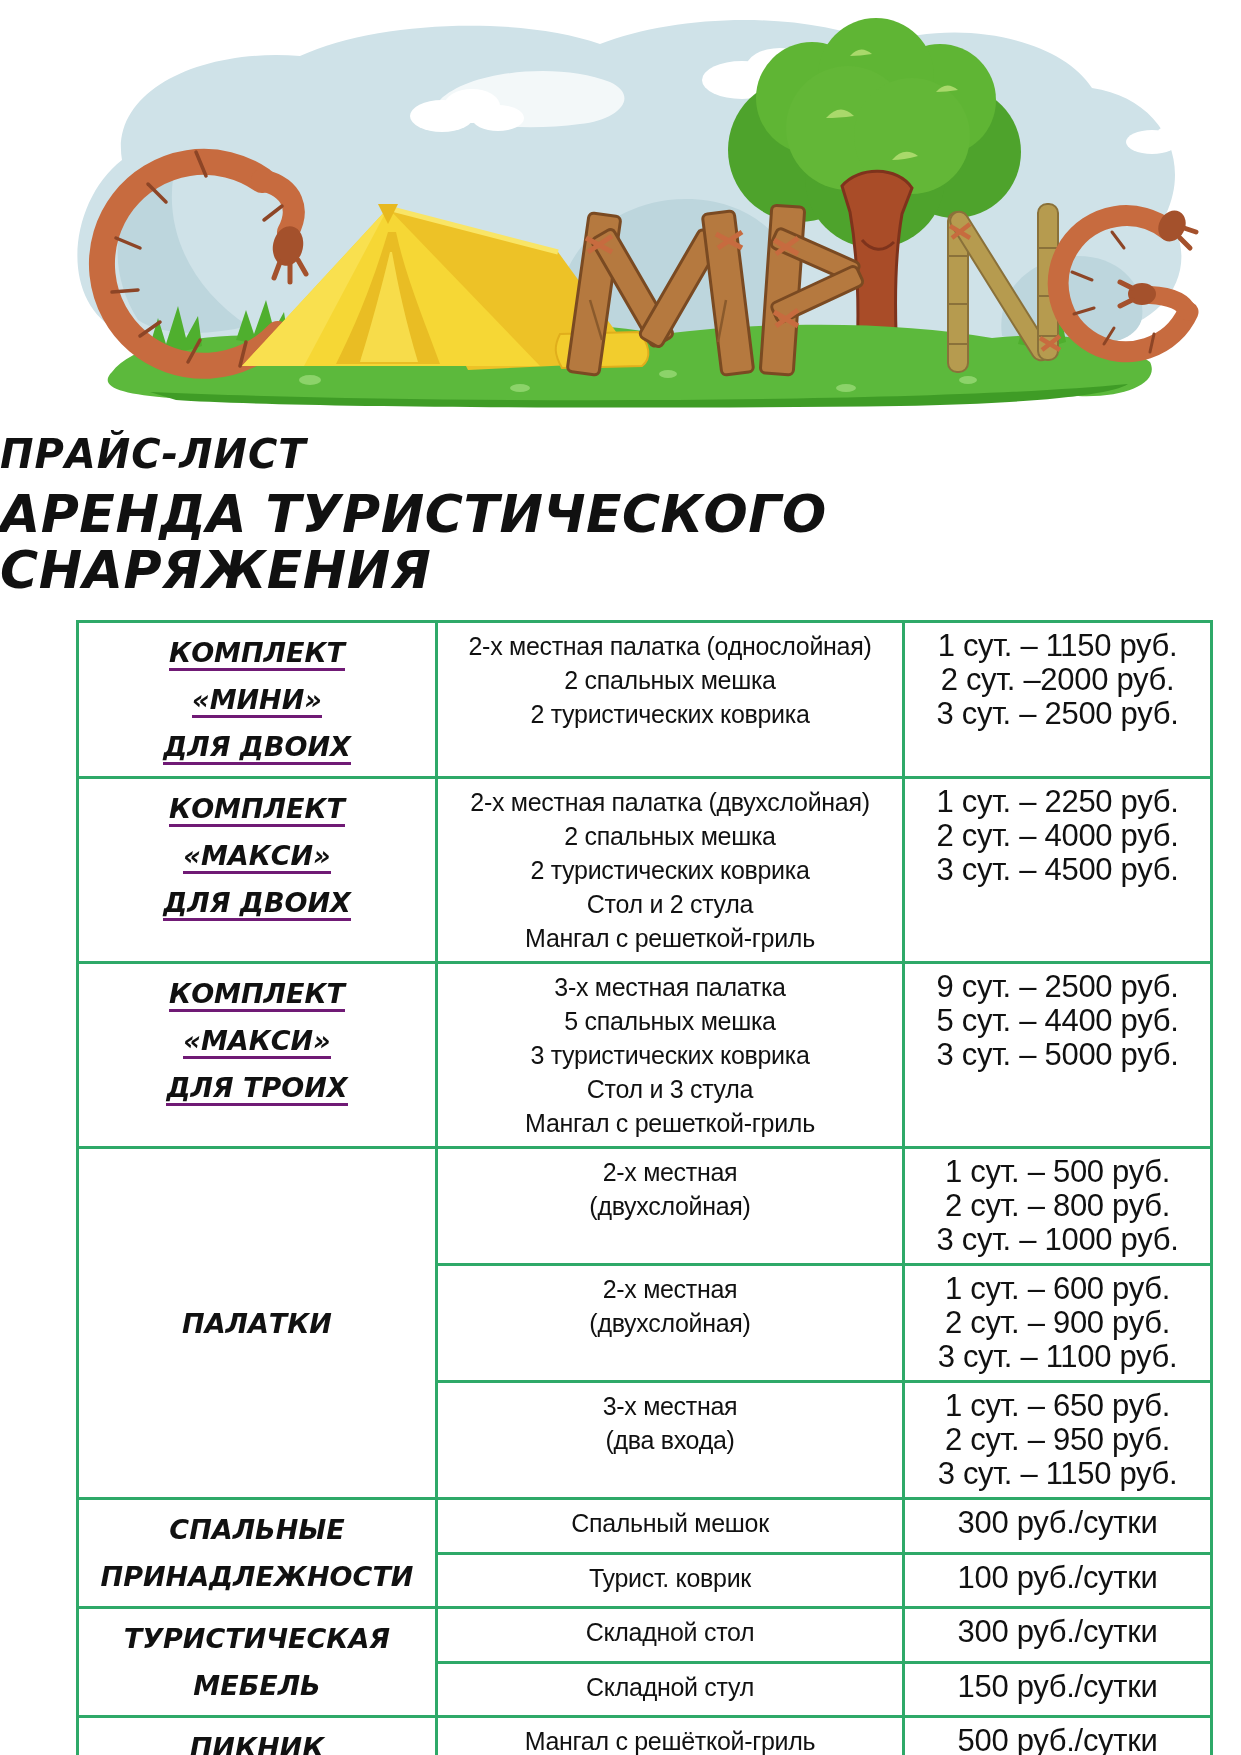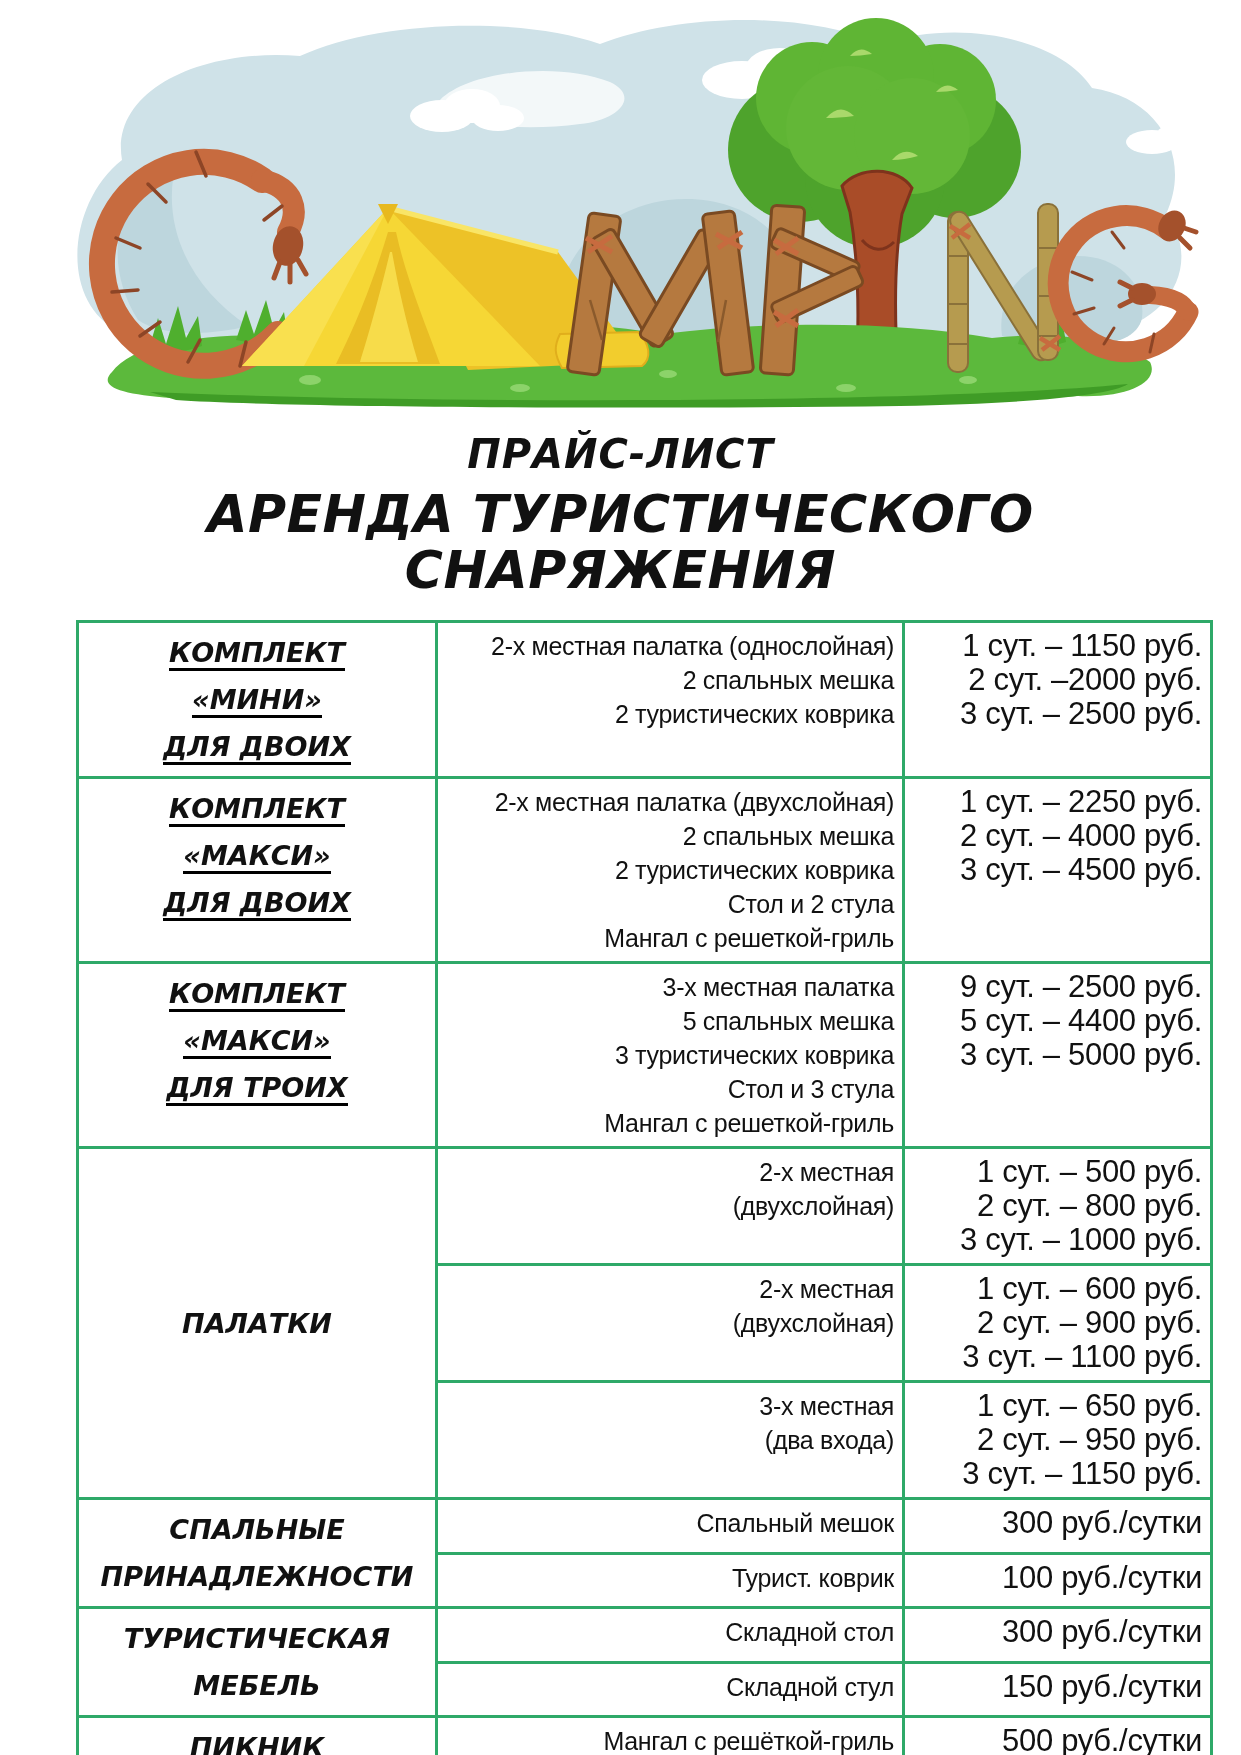--- a/index.html
+++ b/index.html
@@ -3,21 +3,21 @@
 <meta charset="utf-8">
 <style>
   html,body{margin:0;padding:0;}
   body{
     width:1241px;height:1755px;
     background:#ffffff;color:#111;
     font-family:"Liberation Sans", sans-serif;
     position:relative;overflow:hidden;
   }
   .hero{display:block;width:1241px;height:410px;}
-  .titles{text-align:center;margin-top:18px;}
+  .titles{text-align:left;margin-top:18px;}
   .title1{
     font-family:"DejaVu Sans", sans-serif;
     font-weight:800;font-style:italic;
     font-size:40px;letter-spacing:1px;line-height:52px;
   }
   .title2{
     font-family:"DejaVu Sans", sans-serif;
     font-weight:800;font-style:italic;
     font-size:52px;letter-spacing:0.5px;line-height:56px;
     margin-top:6px;
@@ -35,27 +35,27 @@
     background:#fff;
   }
   td.cat{
     font-family:"DejaVu Sans", sans-serif;
     font-weight:700;font-style:italic;
     font-size:27px;text-align:center;
     padding-top:10px;
   }
   td.cat.mid{vertical-align:middle;}
   .catline{line-height:47px;}
-  td.cat.u .catline span{border-bottom:3px solid #000000;padding-bottom:0px;}
+  td.cat.u .catline span{border-bottom:3px solid #701a75;padding-bottom:0px;}
   td.items,td.prices{
     font-size:25px;line-height:34px;text-align:center;
     letter-spacing:-0.3px;
   }
   td.prices{font-size:31px;}
-  .cellline{white-space:nowrap;text-align:right;}
+  .cellline{white-space:nowrap;}
 </style>
 </head>
 <body>
 
 <svg class="hero" viewBox="0 0 1241 410" xmlns="http://www.w3.org/2000/svg" role="img" aria-label="CAMPING">
 
   <g>
     <path fill="#cfe2e8" d="M120,332 C58,302 68,202 122,160 C110,92 198,48 300,56
       C378,20 520,16 600,44 C678,14 800,10 882,44 C958,18 1060,38 1092,88
       C1160,98 1192,158 1166,214 C1202,260 1172,322 1106,332

